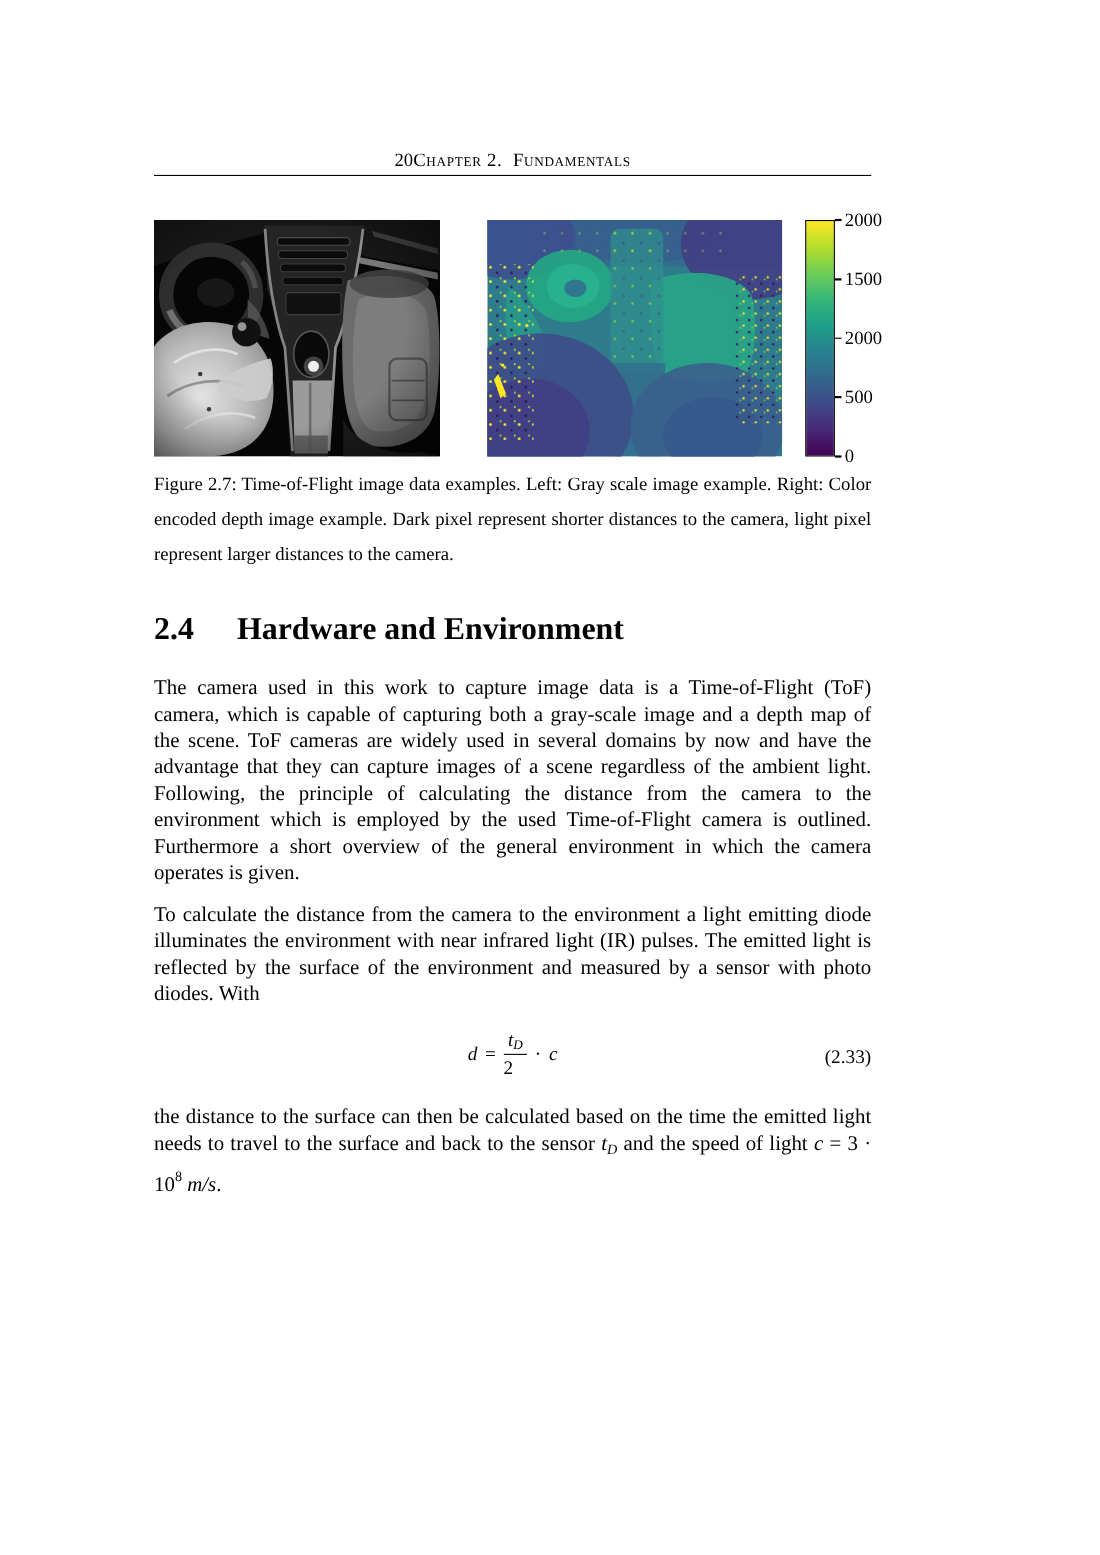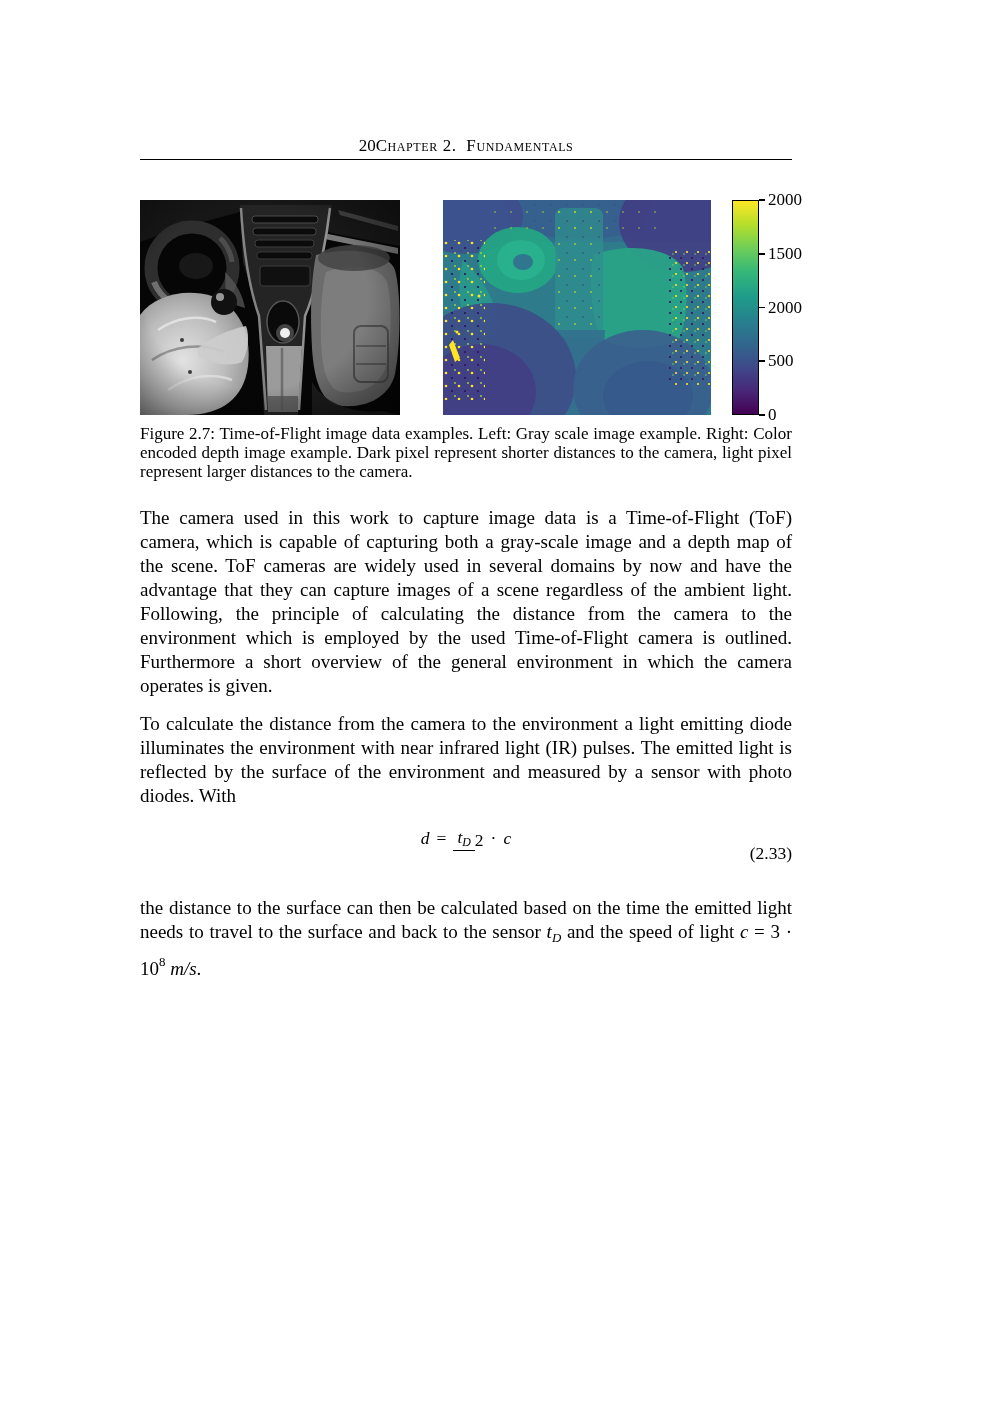--- a/index.html
+++ b/index.html
@@ -23,40 +23,40 @@
 
   
   .fig-row { margin-top: 40px; display: flex; height: 205px; gap: 16px; }
   .img-left  { width: 260px; height: 215px; flex: 0 0 auto; }
   .img-right { width: 268px; height: 215px; margin-left: 27px; flex: 0 0 auto; }
   .cbar { position: relative; margin-left: 5px; width: 90px; height: 215px; font-size: 17px; flex: 0 0 auto; }
   .cbar-bar { position: absolute; left: 0; top: 0; width: 27px; height: 215px; border: 1px solid #000; }
   .cb-tick { position: absolute; left: 27px; transform: translateY(-50%); display: flex; align-items: center; white-space: nowrap; }
   .cb-dash { width: 6px; height: 1.7px; background: #000; margin-right: 3px; }
 
-  .caption { margin-top: 19px; font-size: 17px; line-height: 19px; text-align: justify; }
+  .caption { margin-top: 19px; font-size: 17px; line-height: 32px; text-align: justify; }
 
   
   h1.section { margin-top: 36px; font-size: 29px; font-weight: bold; line-height: 1.15; }
   h1.section .secnum { margin-right: 1.35em; }
   h2.subsection { margin-top: 33px; font-size: 21.5px; font-weight: bold; line-height: 1.15; }
   h2.subsection .secnum { margin-right: 1.5em; }
   p.body { font-size: 19px; line-height: 24px; text-align: justify; }
   p.after-heading { margin-top: 25px; }
   p.after-subheading { margin-top: 14px; }
   p.indent { text-indent: 25px; margin-top: 24px; }
 
   .mi { font-style: italic; }
   .msub { font-size: 68%; font-style: italic; vertical-align: -18%; }
   .msup { font-size: 68%; vertical-align: 38%; }
 
   
   .equation { position: relative; margin: 19px 0 17px; text-align: center; font-size: 17.5px; min-height: 52px; }
   .eq-body { display: inline-flex; align-items: center; gap: 7px; }
-  .frac { display: inline-flex; flex-direction: row; align-items: flex-end; line-height: 1.2; }
+  .frac { display: inline-flex; flex-direction: column; align-items: flex-start; line-height: 1.2; }
   .frac .num { padding: 0 4px 1px; border-bottom: 1.2px solid #000; }
   .frac .den { padding-top: 1px; }
   .eq-number { position: absolute; right: 0; top: 50%; transform: translateY(-50%); }
 </style>
 </head>
 <body>
 
 <div class="page">
 
   <div class="header-row">
@@ -199,20 +199,23 @@
           <span>0</span>
         </div>
       </div>
     </div>
 
     <figcaption class="caption">
       <span>Figure 2.7:</span><span> Time-of-Flight image data examples.  Left: Gray scale image example.  Right: Color encoded depth image example.  Dark pixel represent shorter distances to the camera, light pixel represent larger distances to the camera.</span>
     </figcaption>
   </figure>
 
+  <h1 class="section">
+    <span class="secnum">2.4</span><span>Hardware and Environment</span>
+  </h1>
 
   <p class="body after-heading">The camera used in this work to capture image data is a Time-of-Flight (ToF) camera, which is capable of capturing both a gray-scale image and a depth map of the scene.  ToF cameras are widely used in several domains by now and have the advantage that they can capture images of a scene regardless of the ambient light.  Following, the principle of calculating the distance from the camera to the environment which is employed by the used Time-of-Flight camera is outlined.  Furthermore a short overview of the general environment in which the camera operates is given.</p>
 
 
   <p class="body after-subheading">To calculate the distance from the camera to the environment a light emitting diode illuminates the environment with near infrared light (IR) pulses.  The emitted light is reflected by the surface of the environment and measured by a sensor with photo diodes.  With</p>
 
   <div class="equation">
     <span class="eq-body">
       <span class="mi">d</span>
       <span>=</span>

